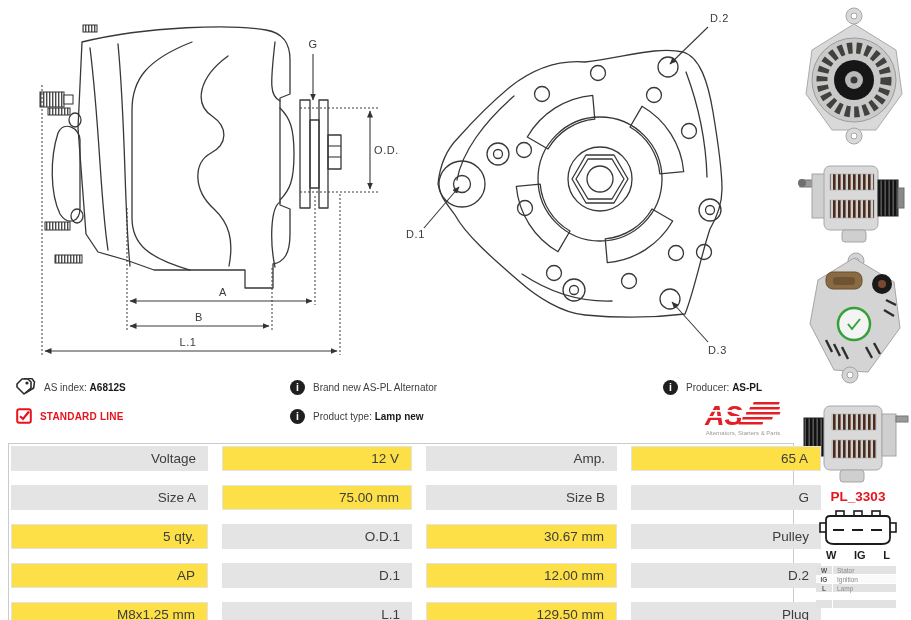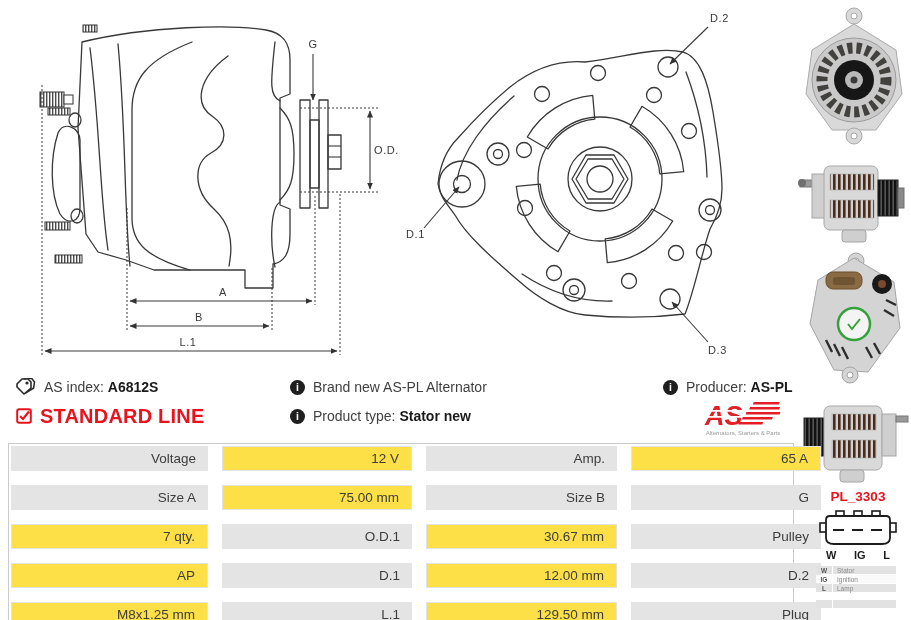--- a/index.html
+++ b/index.html
@@ -11,23 +11,23 @@
   svg text{font-family:"Liberation Sans",sans-serif;}
 
   
   .draw-label{font-size:11px;fill:#3a3a3a;letter-spacing:.6px;}
   .dline{stroke:#3a3a3a;stroke-width:1.1;fill:none;}
   .ddot{stroke:#3a3a3a;stroke-width:1;fill:none;stroke-dasharray:2 2;}
   .body-line{stroke:#383838;stroke-width:1.3;fill:none;stroke-linejoin:round;stroke-linecap:round;}
 
   
   .info-row{display:flex;align-items:center;gap:8px;height:20px;}
-  .info-text{font-size:14px;color:#3f3f3f;white-space:nowrap;}
+  .info-text{font-size:10px;color:#3f3f3f;white-space:nowrap;}
   .info-text b{color:#1a1a1a;}
-  .red-bold{color:#e8131d;font-weight:bold;font-size:20px;letter-spacing:.2px;}
+  .red-bold{color:#e8131d;font-weight:bold;font-size:10px;letter-spacing:.2px;}
   .info-ic{width:15px;height:15px;border-radius:50%;background:#1f1f1f;color:#fff;
     display:inline-flex;align-items:center;justify-content:center;
     font-size:10.5px;font-weight:bold;flex:0 0 15px;}
 
   
   .spec-table{
     left:8px;top:443px;width:780px;
     border:1px solid #cbcbcb;background:#fff;padding:2px;
     display:grid;grid-template-columns:197px 190px 191px 190px;
     grid-auto-rows:25px;gap:14px;
@@ -274,21 +274,21 @@
   <span class="red-bold">STANDARD LINE</span>
 </div>
 
 <div class="abs info-row" style="left:290px;top:377px">
   <span class="info-ic">i</span>
   <span class="info-text">Brand new AS-PL Alternator</span>
 </div>
 
 <div class="abs info-row" style="left:290px;top:406px">
   <span class="info-ic">i</span>
-  <span class="info-text"><span>Product type:</span>&nbsp;<b>Stator new</b></span>
+  <span class="info-text"><span>Product type:</span>&nbsp;<b>Lamp new</b></span>
 </div>
 
 <div class="abs info-row" style="left:663px;top:377px">
   <span class="info-ic">i</span>
   <span class="info-text"><span>Producer:</span>&nbsp;<b>AS-PL</b></span>
 </div>
 
 <svg class="abs aspl-logo" viewBox="0 0 100 40">
   <text x="12" y="27" font-size="27" font-weight="bold" font-style="italic" fill="#e31e24">AS</text>
   <g fill="#fff">
@@ -309,21 +309,21 @@
   <div class="cell lbl">Voltage</div>
   <div class="cell val">12 V</div>
   <div class="cell lbl">Amp.</div>
   <div class="cell val">65 A</div>
 
   <div class="cell lbl">Size A</div>
   <div class="cell val">75.00 mm</div>
   <div class="cell lbl">Size B</div>
 
   <div class="cell lbl">G</div>
-  <div class="cell val">7 qty.</div>
+  <div class="cell val">5 qty.</div>
   <div class="cell lbl">O.D.1</div>
   <div class="cell val">30.67 mm</div>
 
   <div class="cell lbl">Pulley</div>
   <div class="cell val">AP</div>
   <div class="cell lbl">D.1</div>
   <div class="cell val">12.00 mm</div>
 
   <div class="cell lbl">D.2</div>
   <div class="cell val">M8x1.25 mm</div>

